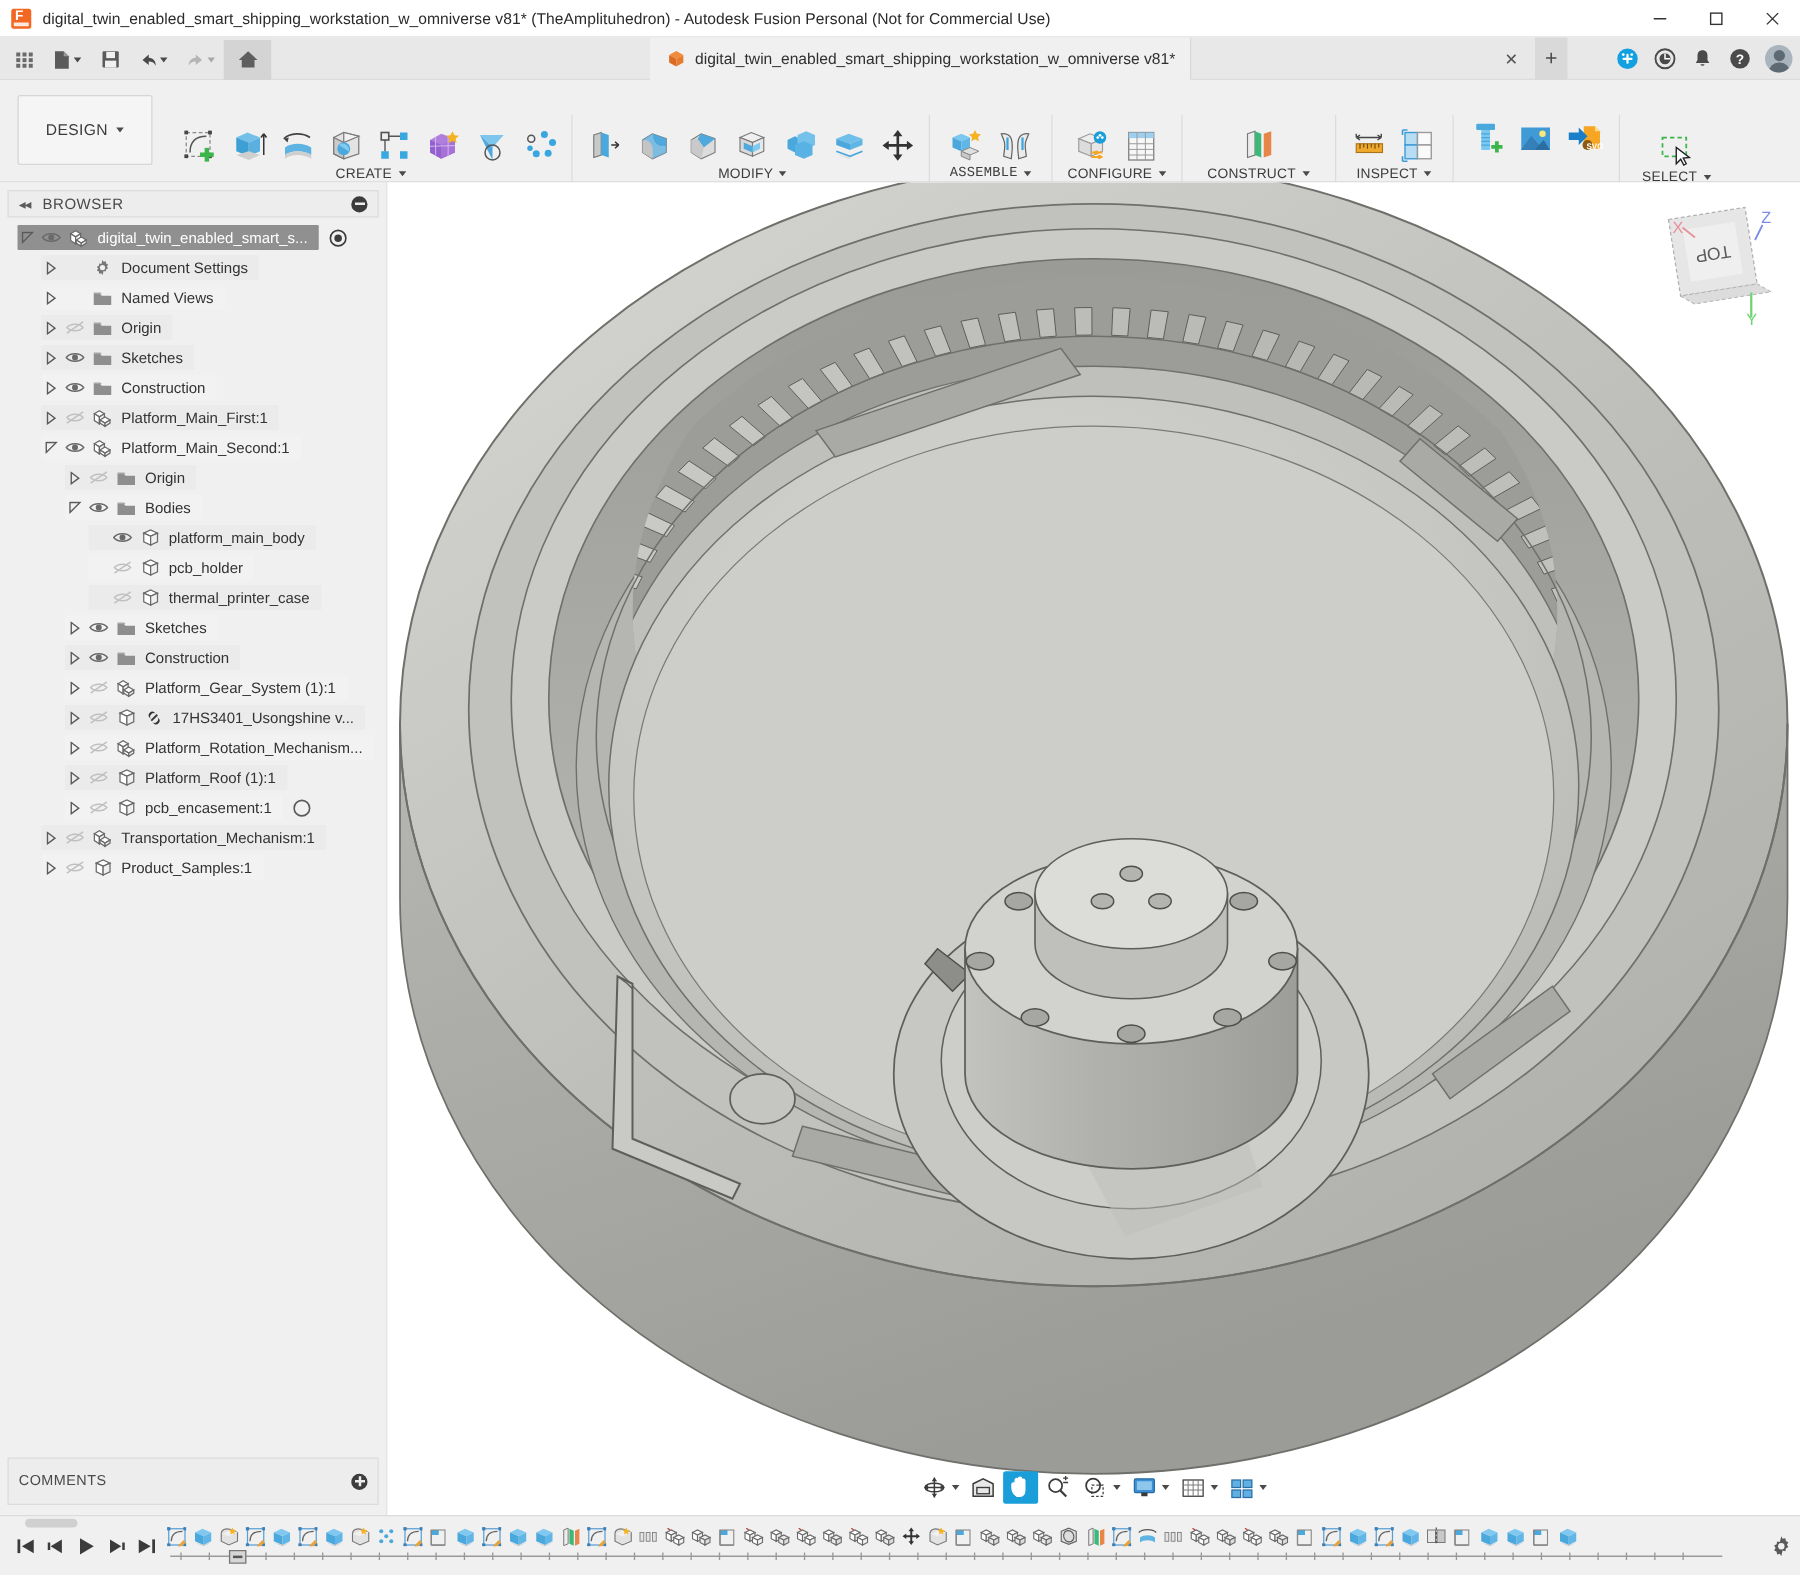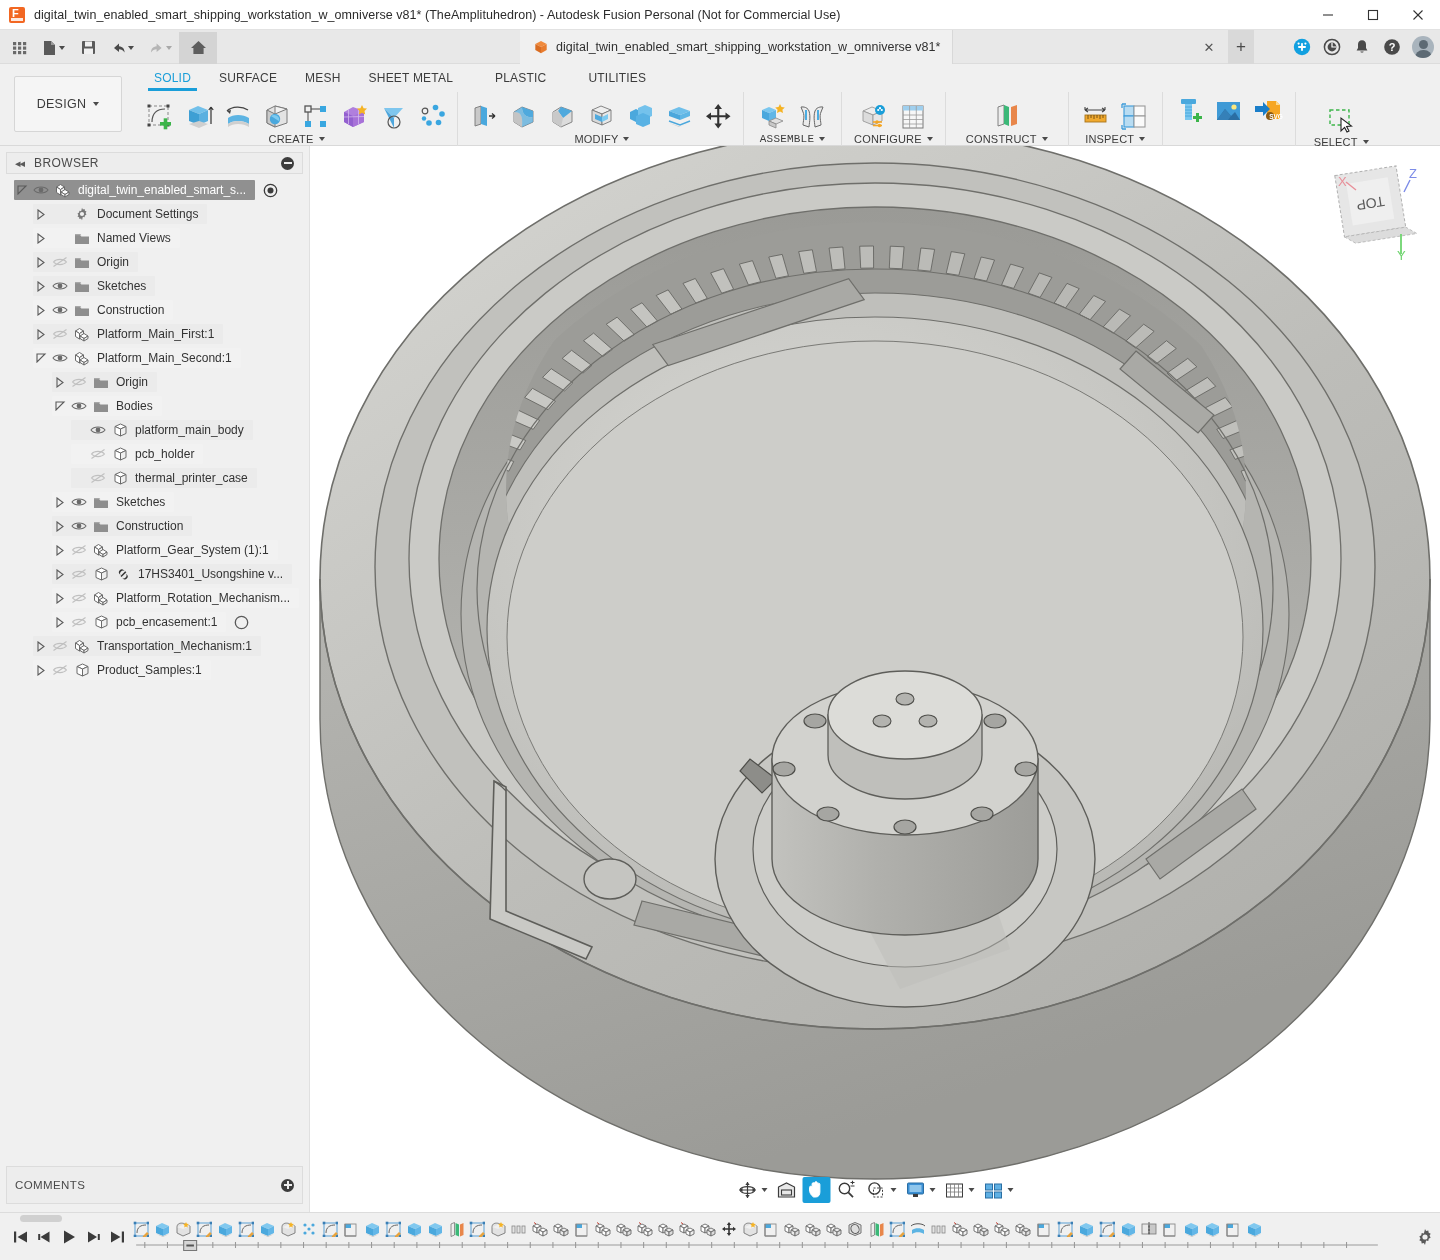--- a/index.html
+++ b/index.html
@@ -251,28 +251,20 @@
       <div class="avatar"></div>
     </div>
   </div>
 
   <div class="ribbon">
     <div class="design-box">
       <span>DESIGN</span>
       <span class="caret" style="margin-left:7px;"></span>
     </div>
 
-    <div class="ribbon-tabs">
-      <div class="rtab active">SOLID</div>
-      <div class="rtab">SURFACE</div>
-      <div class="rtab">MESH</div>
-      <div class="rtab">SHEET METAL</div>
-      <div class="rtab" style="margin-left:14px;">PLASTIC</div>
-      <div class="rtab" style="margin-left:14px;">UTILITIES</div>
-    </div>
 
     <div class="panels">
 
       <div class="panel">
         <div class="panel-icons">
           <div class="ic">
             <svg width="30" height="30" viewBox="0 0 30 30">
               <rect x="4" y="4" width="19" height="19" fill="none" stroke="#888" stroke-width="1" stroke-dasharray="3 2"></rect>
               <path d="M7 20 C7 11 12 7 20 7" fill="none" stroke="#555" stroke-width="1.2"></path>
               <g fill="#444">
@@ -1029,20 +1021,44 @@
                 <svg width="16" height="15" viewBox="0 0 16 15">
                   <path d="M1.5 4 L5.5 1.5 L9.5 4 L5.5 6.5 Z" fill="#fff" stroke="#6a6a6a" stroke-width="1"></path>
                   <path d="M1.5 4 L5.5 6.5 V12 L1.5 9.5 Z" fill="#fff" stroke="#6a6a6a" stroke-width="1"></path>
                   <path d="M9.5 4 L5.5 6.5 V12 L9.5 9.5 Z" fill="#f2f2f2" stroke="#6a6a6a" stroke-width="1"></path>
                   <path d="M6 9 L10 6.5 L14 9 L10 11.5 Z" fill="#fff" stroke="#6a6a6a" stroke-width="1"></path>
                   <path d="M6 9 L10 11.5 V14 L6 11.5 Z" fill="#fff" stroke="#6a6a6a" stroke-width="1"></path>
                   <path d="M14 9 L10 11.5 V14 L14 11.5 Z" fill="#f2f2f2" stroke="#6a6a6a" stroke-width="1"></path>
                 </svg>
               </div>
               <span class="tlabel">Platform_Rotation_Mechanism...</span>
+            </div>
+          </div>
+          <div class="trow">
+            <div style="width: 52px; flex: 0 0 52px;"></div>
+            <div class="hit band2">
+              <div class="twist">
+                <svg width="10" height="11" viewBox="0 0 10 11">
+                  <path d="M2 1 L8 5.5 L2 10 Z" fill="none" stroke="#5a5a5a" stroke-width="1.1"></path>
+                </svg>
+              </div>
+              <div class="eye">
+                <svg width="16" height="12" viewBox="0 0 16 12">
+                  <path d="M1.5 6 C4.5 2.5 11.5 2.5 14.5 6 C11.5 9.5 4.5 9.5 1.5 6 Z" fill="none" stroke="#c0c0c0" stroke-width="1.1"></path>
+                  <line x1="1.5" y1="10.5" x2="14.5" y2="1.5" stroke="#c0c0c0" stroke-width="1.2"></line>
+                </svg>
+              </div>
+              <div class="nico">
+                <svg width="15" height="15" viewBox="0 0 15 15">
+                  <path d="M2 3.5 L7.5 1 L13 3.5 L7.5 6 Z" fill="#fff" stroke="#6a6a6a" stroke-width="1"></path>
+                  <path d="M2 3.5 L7.5 6 V13 L2 10.5 Z" fill="#fff" stroke="#6a6a6a" stroke-width="1"></path>
+                  <path d="M13 3.5 L7.5 6 V13 L13 10.5 Z" fill="#efefef" stroke="#6a6a6a" stroke-width="1"></path>
+                </svg>
+              </div>
+              <span class="tlabel">Platform_Roof (1):1</span>
             </div>
           </div>
           <div class="trow">
             <div style="width: 52px; flex: 0 0 52px;"></div>
             <div class="hit band">
               <div class="twist">
                 <svg width="10" height="11" viewBox="0 0 10 11">
                   <path d="M2 1 L8 5.5 L2 10 Z" fill="none" stroke="#5a5a5a" stroke-width="1.1"></path>
                 </svg>
               </div>

